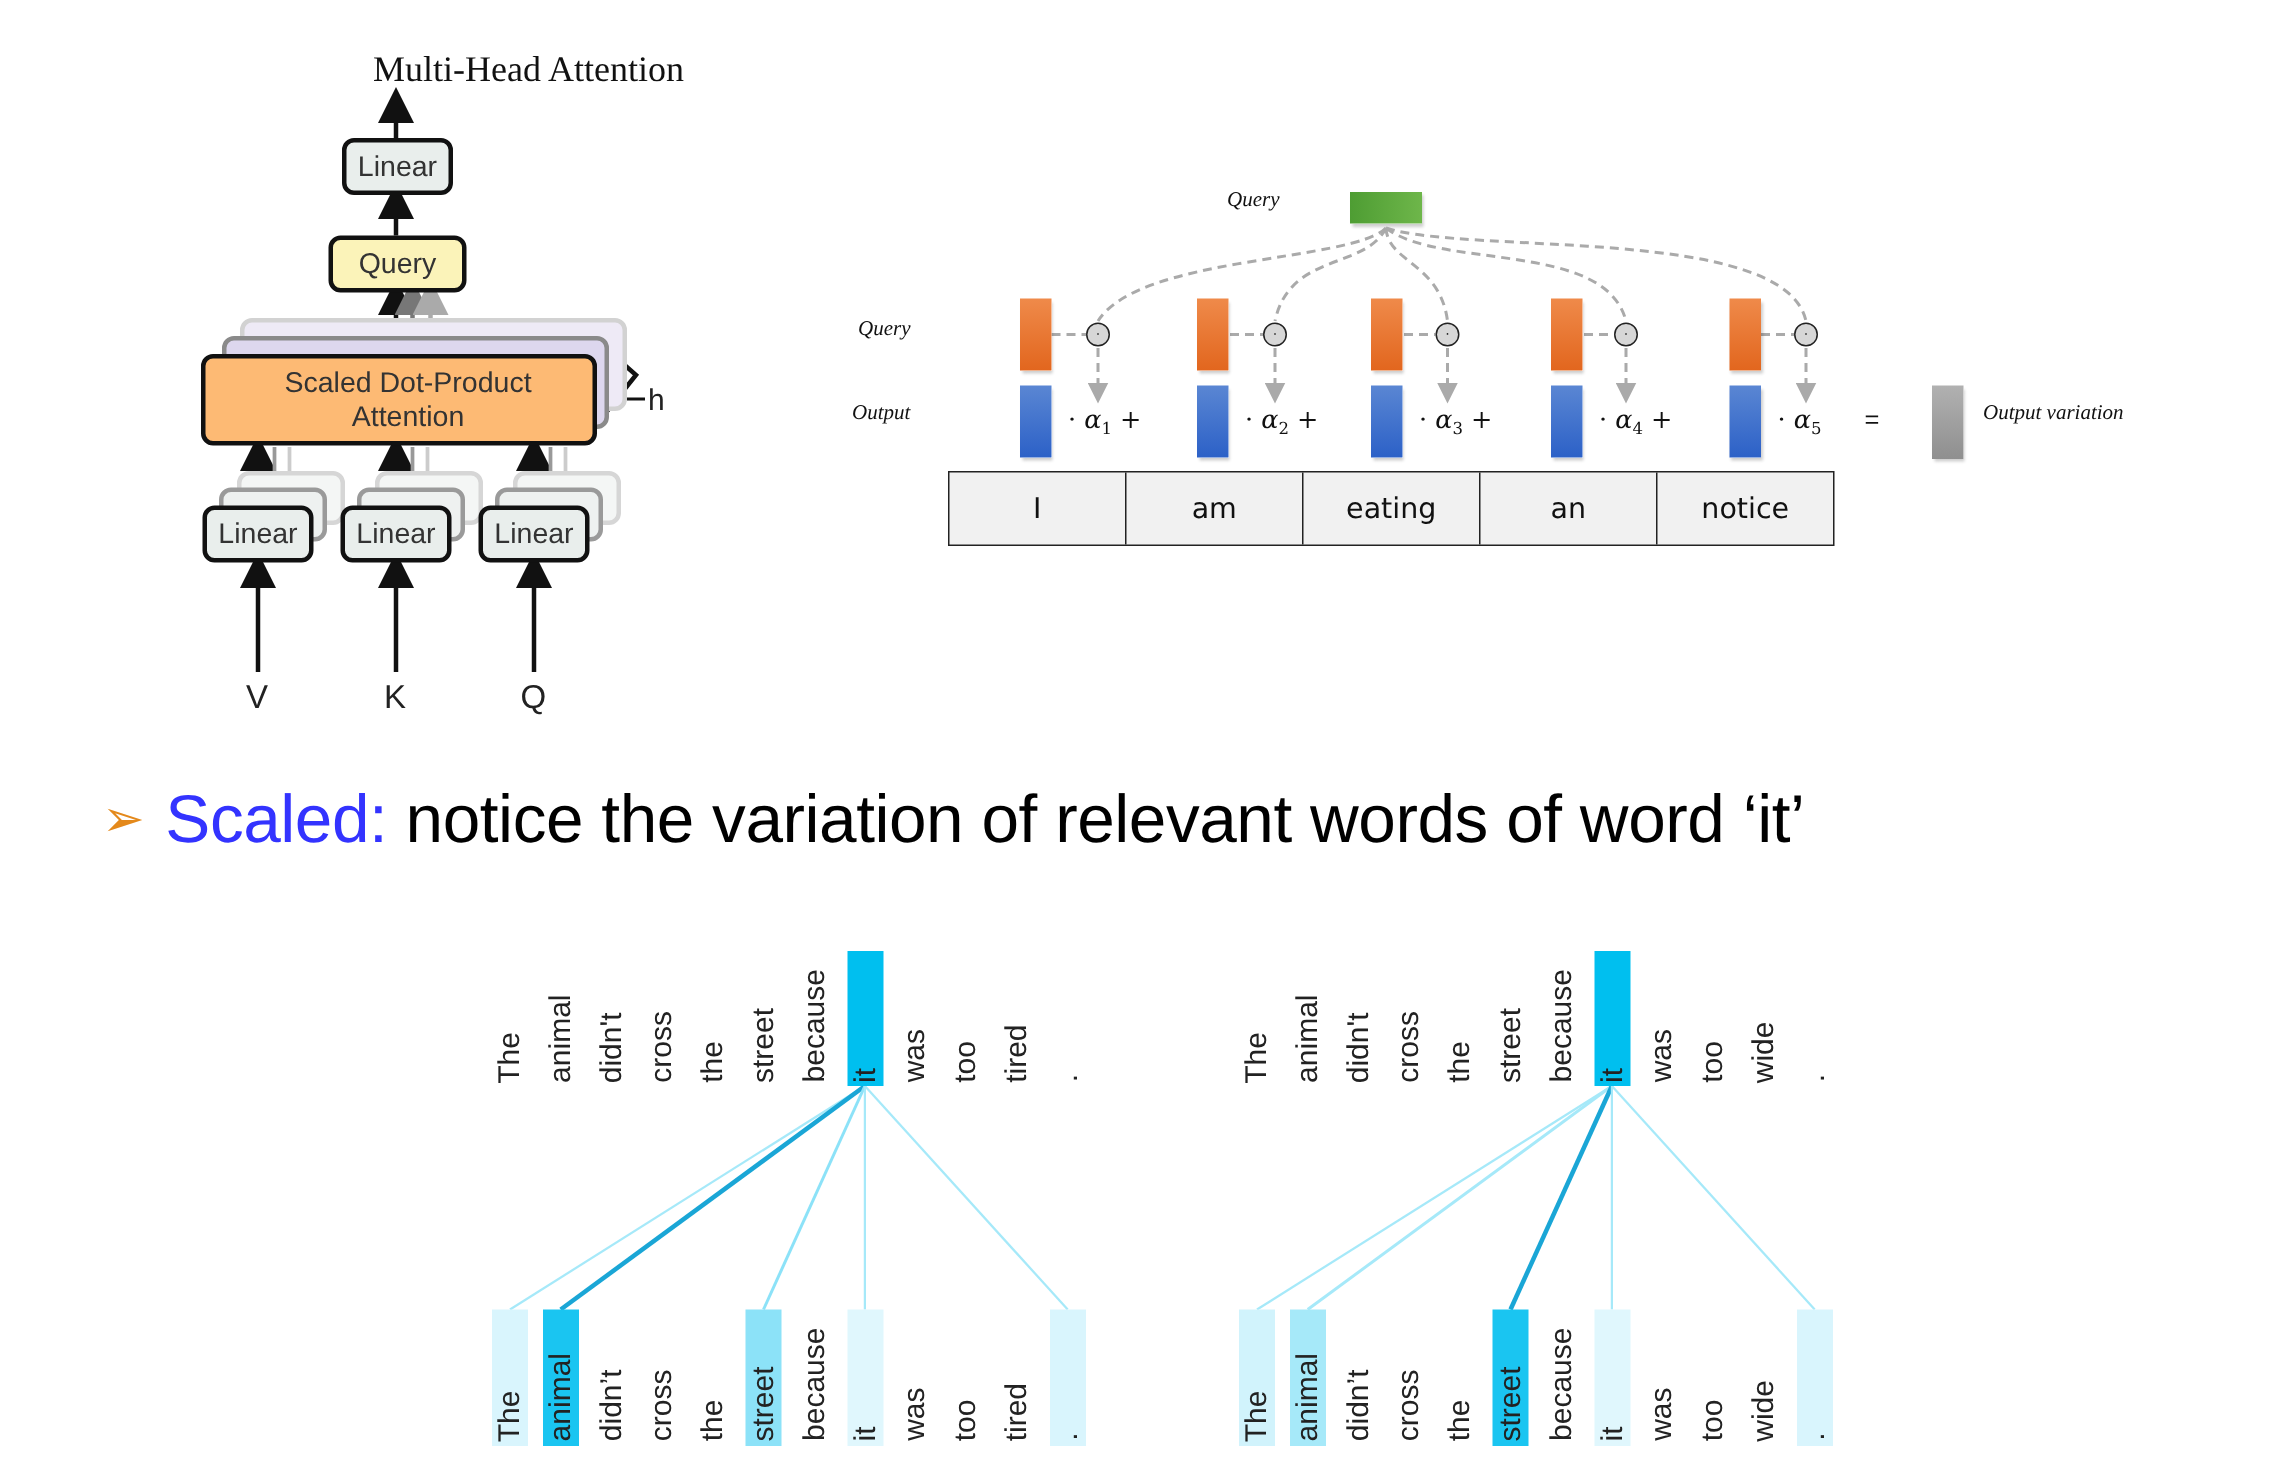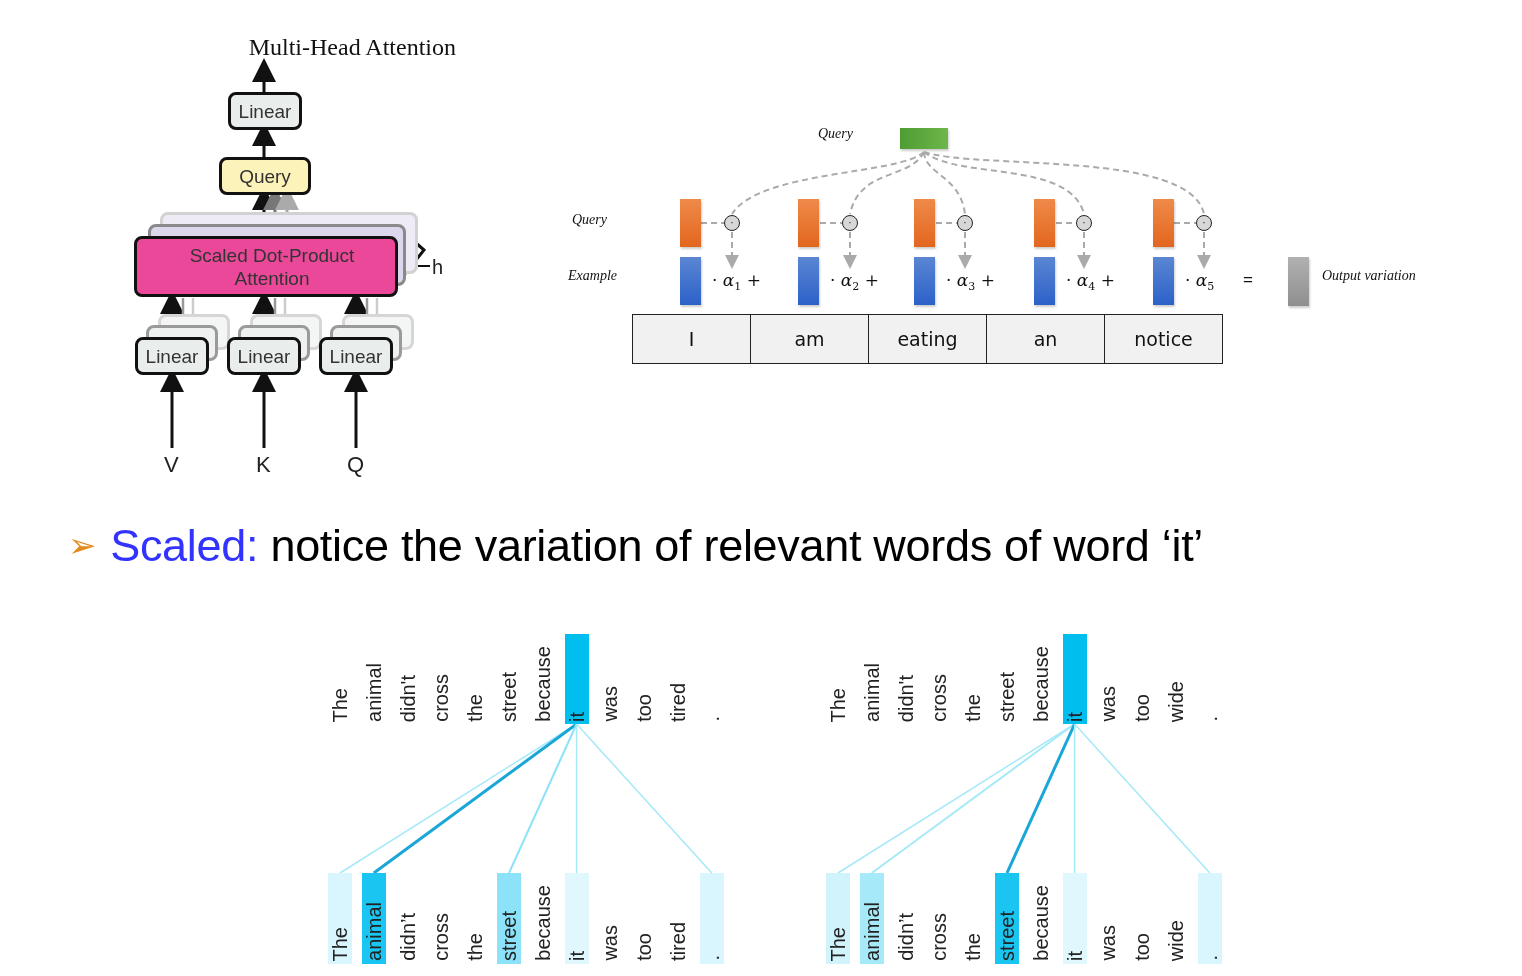--- a/index.html
+++ b/index.html
@@ -2,21 +2,21 @@
 <html><head>
 <meta charset="utf-8">
 <style>
   html, body { margin: 0; padding: 0; background: #ffffff; }
   body { width: 1522px; height: 976px; position: relative; overflow: hidden; font-family: "Liberation Sans", sans-serif; }
   .abs { position: absolute; }
   #mha-title { left: 120px; top: 34px; width: 336px; text-align: right; font-family: "Liberation Serif", serif; font-size: 24px; color: #111; }
   .mha-box { position: absolute; border: 3px solid #111; border-radius: 8px; box-sizing: border-box; display: flex; align-items: center; justify-content: center; text-align: center; color: #333; font-size: 19px; line-height: 23px; }
   .gray-box { background: #e9eeec; }
   .concat { background: #fbf3b9; }
-  .attn { background: #ec4899; padding-left: 12px; }
+  .attn { background: #fdba74; padding-left: 12px; }
   .ghost { position: absolute; border: 3px solid #bbb; border-radius: 8px; box-sizing: border-box; }
   .ghost.g1 { border-color: #d2d2d2; background: #eeeaf6; }
   .ghost.g2 { border-color: #8a8a8a; background: #ddd7ee; }
   .ghost.lin1 { border-color: #d6d6d6; background: #f4f6f5; }
   .ghost.lin2 { border-color: #9a9a9a; background: #eef1f0; }
   .io-label { position: absolute; font-size: 22px; color: #222; }
   .h-label { position: absolute; font-size: 20px; color: #222; }
 
   .row-label { position: absolute; font-family: "Liberation Serif", serif; font-style: italic; font-size: 14px; color: #111; }
   .key-bar { position: absolute; width: 21px; height: 48px; background: linear-gradient(#ef8a4a, #e2661e); box-shadow: 1px 2px 2px rgba(0,0,0,0.2); }
@@ -102,21 +102,21 @@
 <div class="mha-box gray-box" style="left:227px;top:337px;width:74px;height:38px;">Linear</div>
 <div class="mha-box gray-box" style="left:319px;top:337px;width:74px;height:38px;">Linear</div>
 
 <div class="io-label" style="left:164px;top:452px;">V</div>
 <div class="io-label" style="left:256px;top:452px;">K</div>
 <div class="io-label" style="left:347px;top:452px;">Q</div>
 
 <div class="row-label" style="left:818px;top:126px;">Query</div>
 <div class="query-bar"></div>
 <div class="row-label" style="left:572px;top:212px;">Query</div>
-<div class="row-label" style="left:568px;top:268px;">Example</div>
+<div class="row-label" style="left:568px;top:268px;">Output</div>
 
 <svg class="abs" style="left:0;top:0" width="1522" height="380">
   <defs>
     <marker id="ahd" markerWidth="7" markerHeight="7" refX="3.5" refY="3.5" orient="auto">
       <path d="M0,0 L7,3.5 L0,7 z" fill="#aaa"></path>
     </marker>
   </defs>
   <g fill="none" stroke="#aaa" stroke-width="2" stroke-dasharray="6,4">
     <path d="M924,152 C900,175 760,170 732,214"></path>
     <path d="M924,152 C910,180 860,168 850,214"></path>

